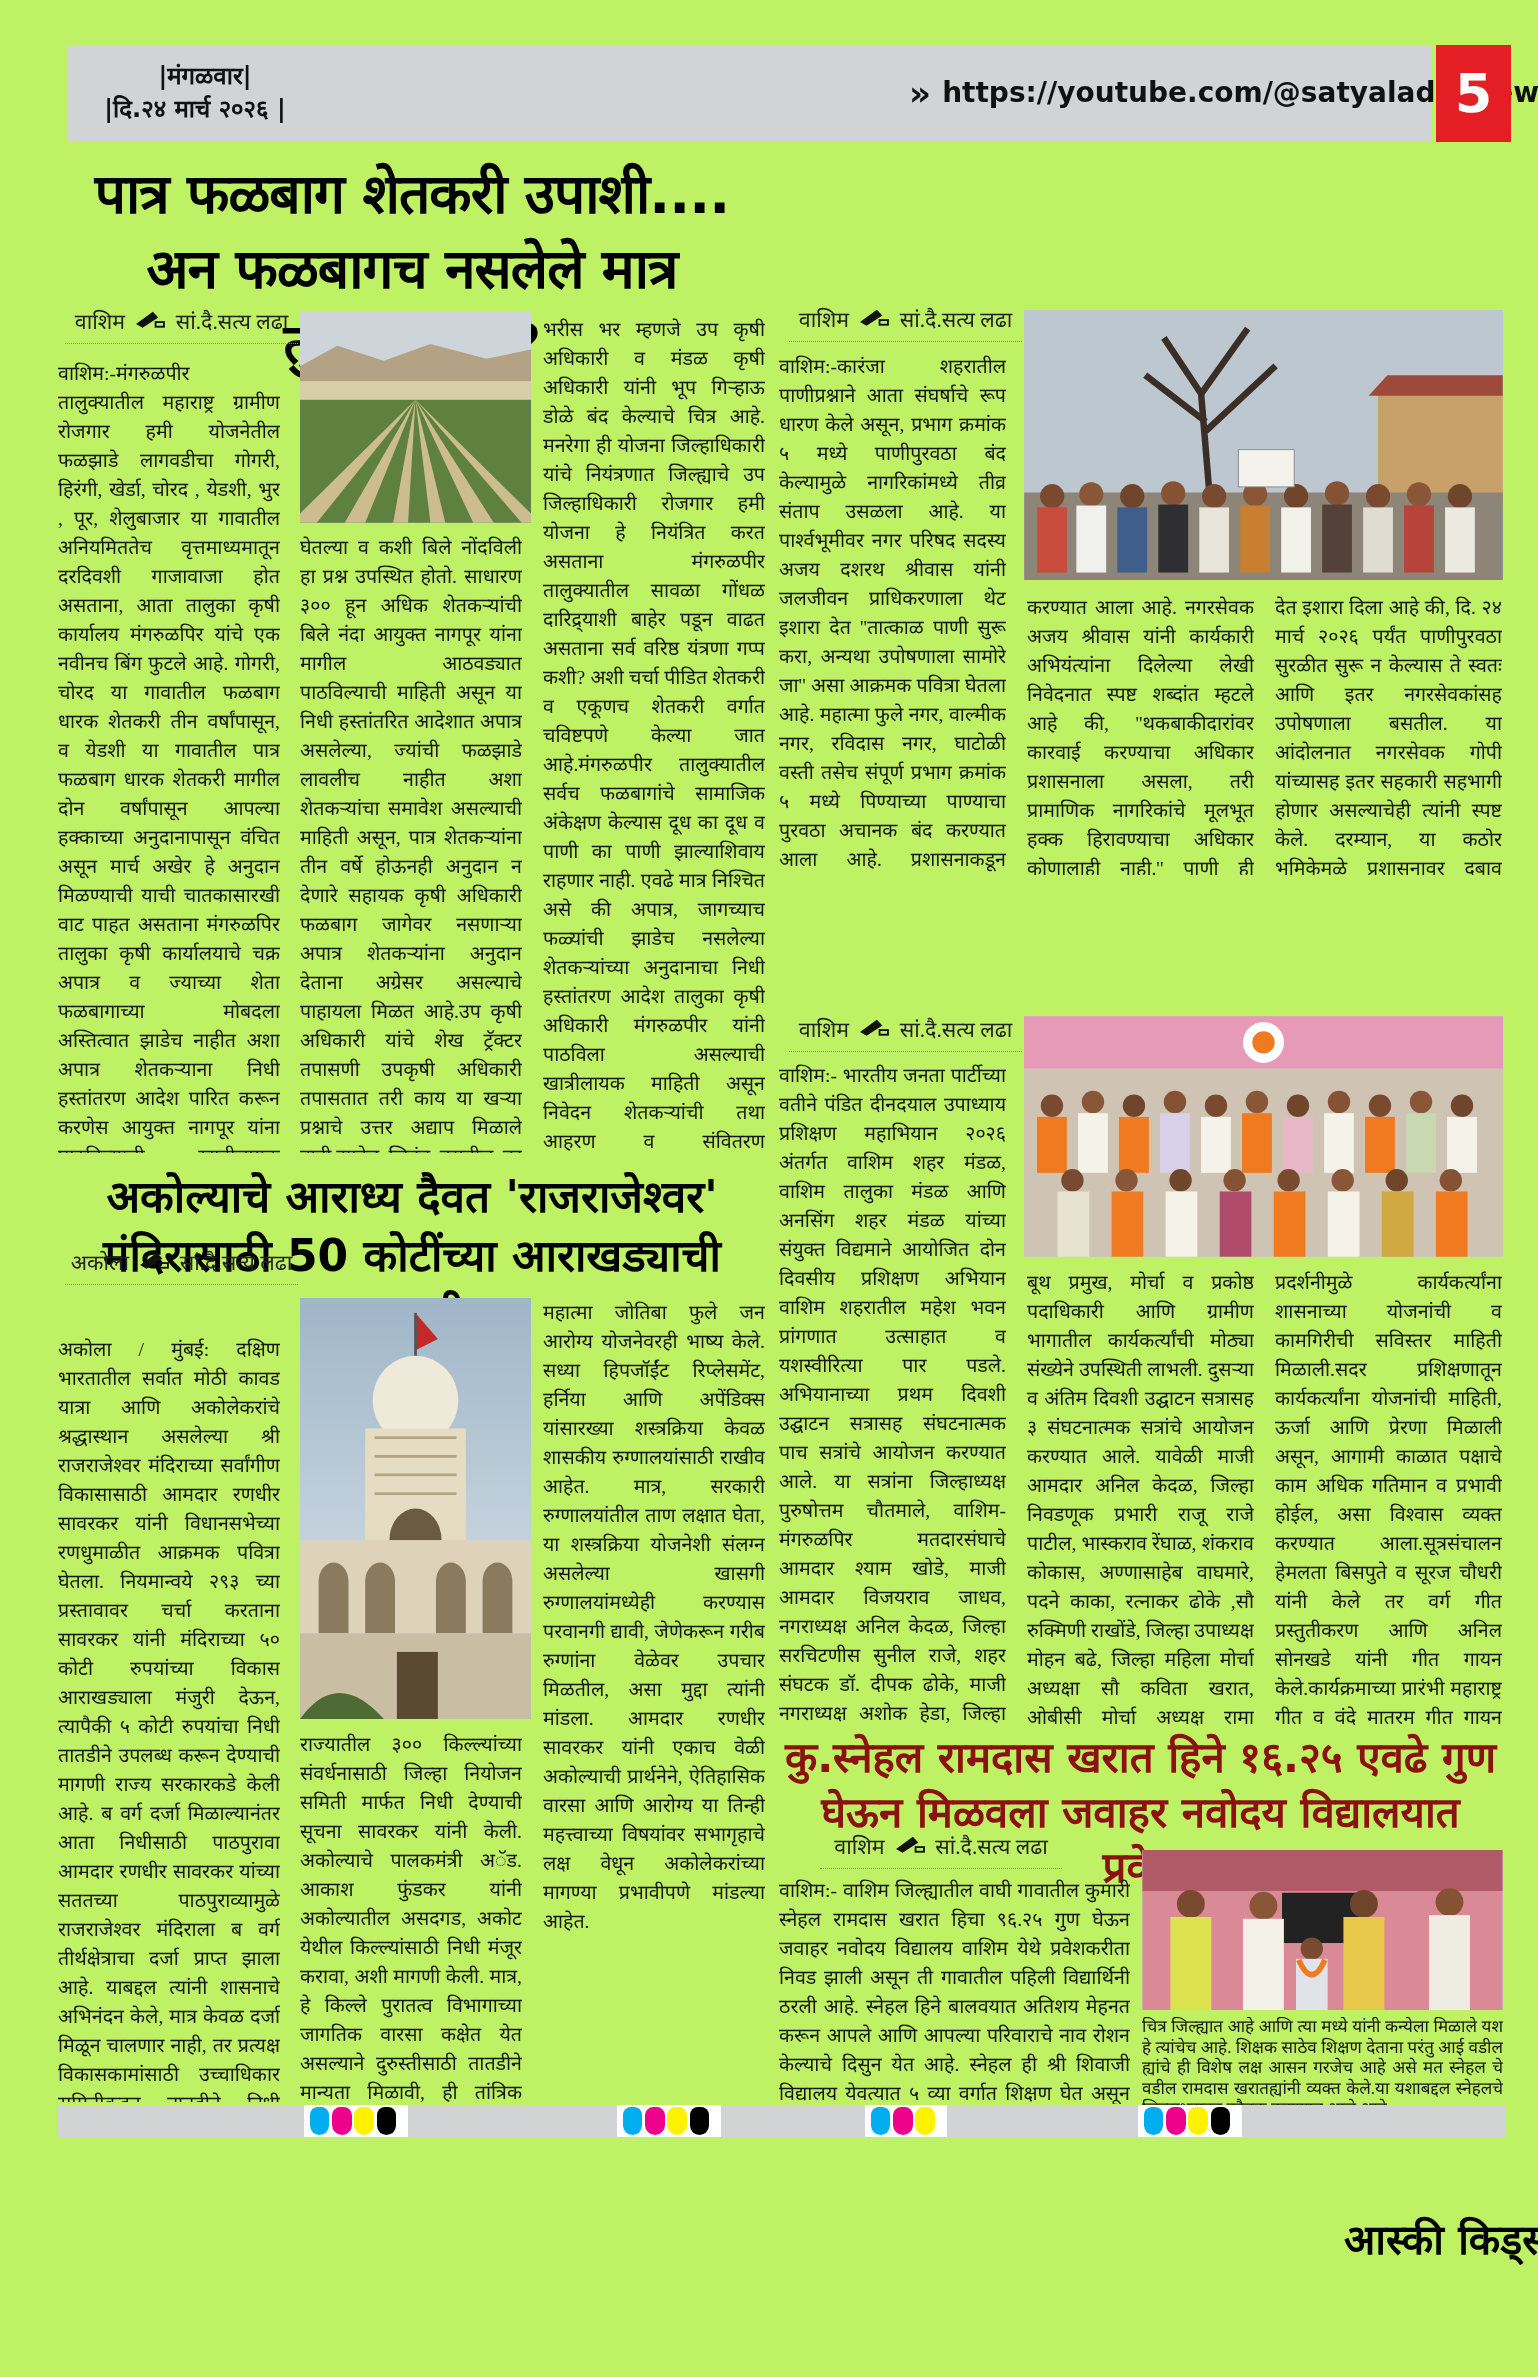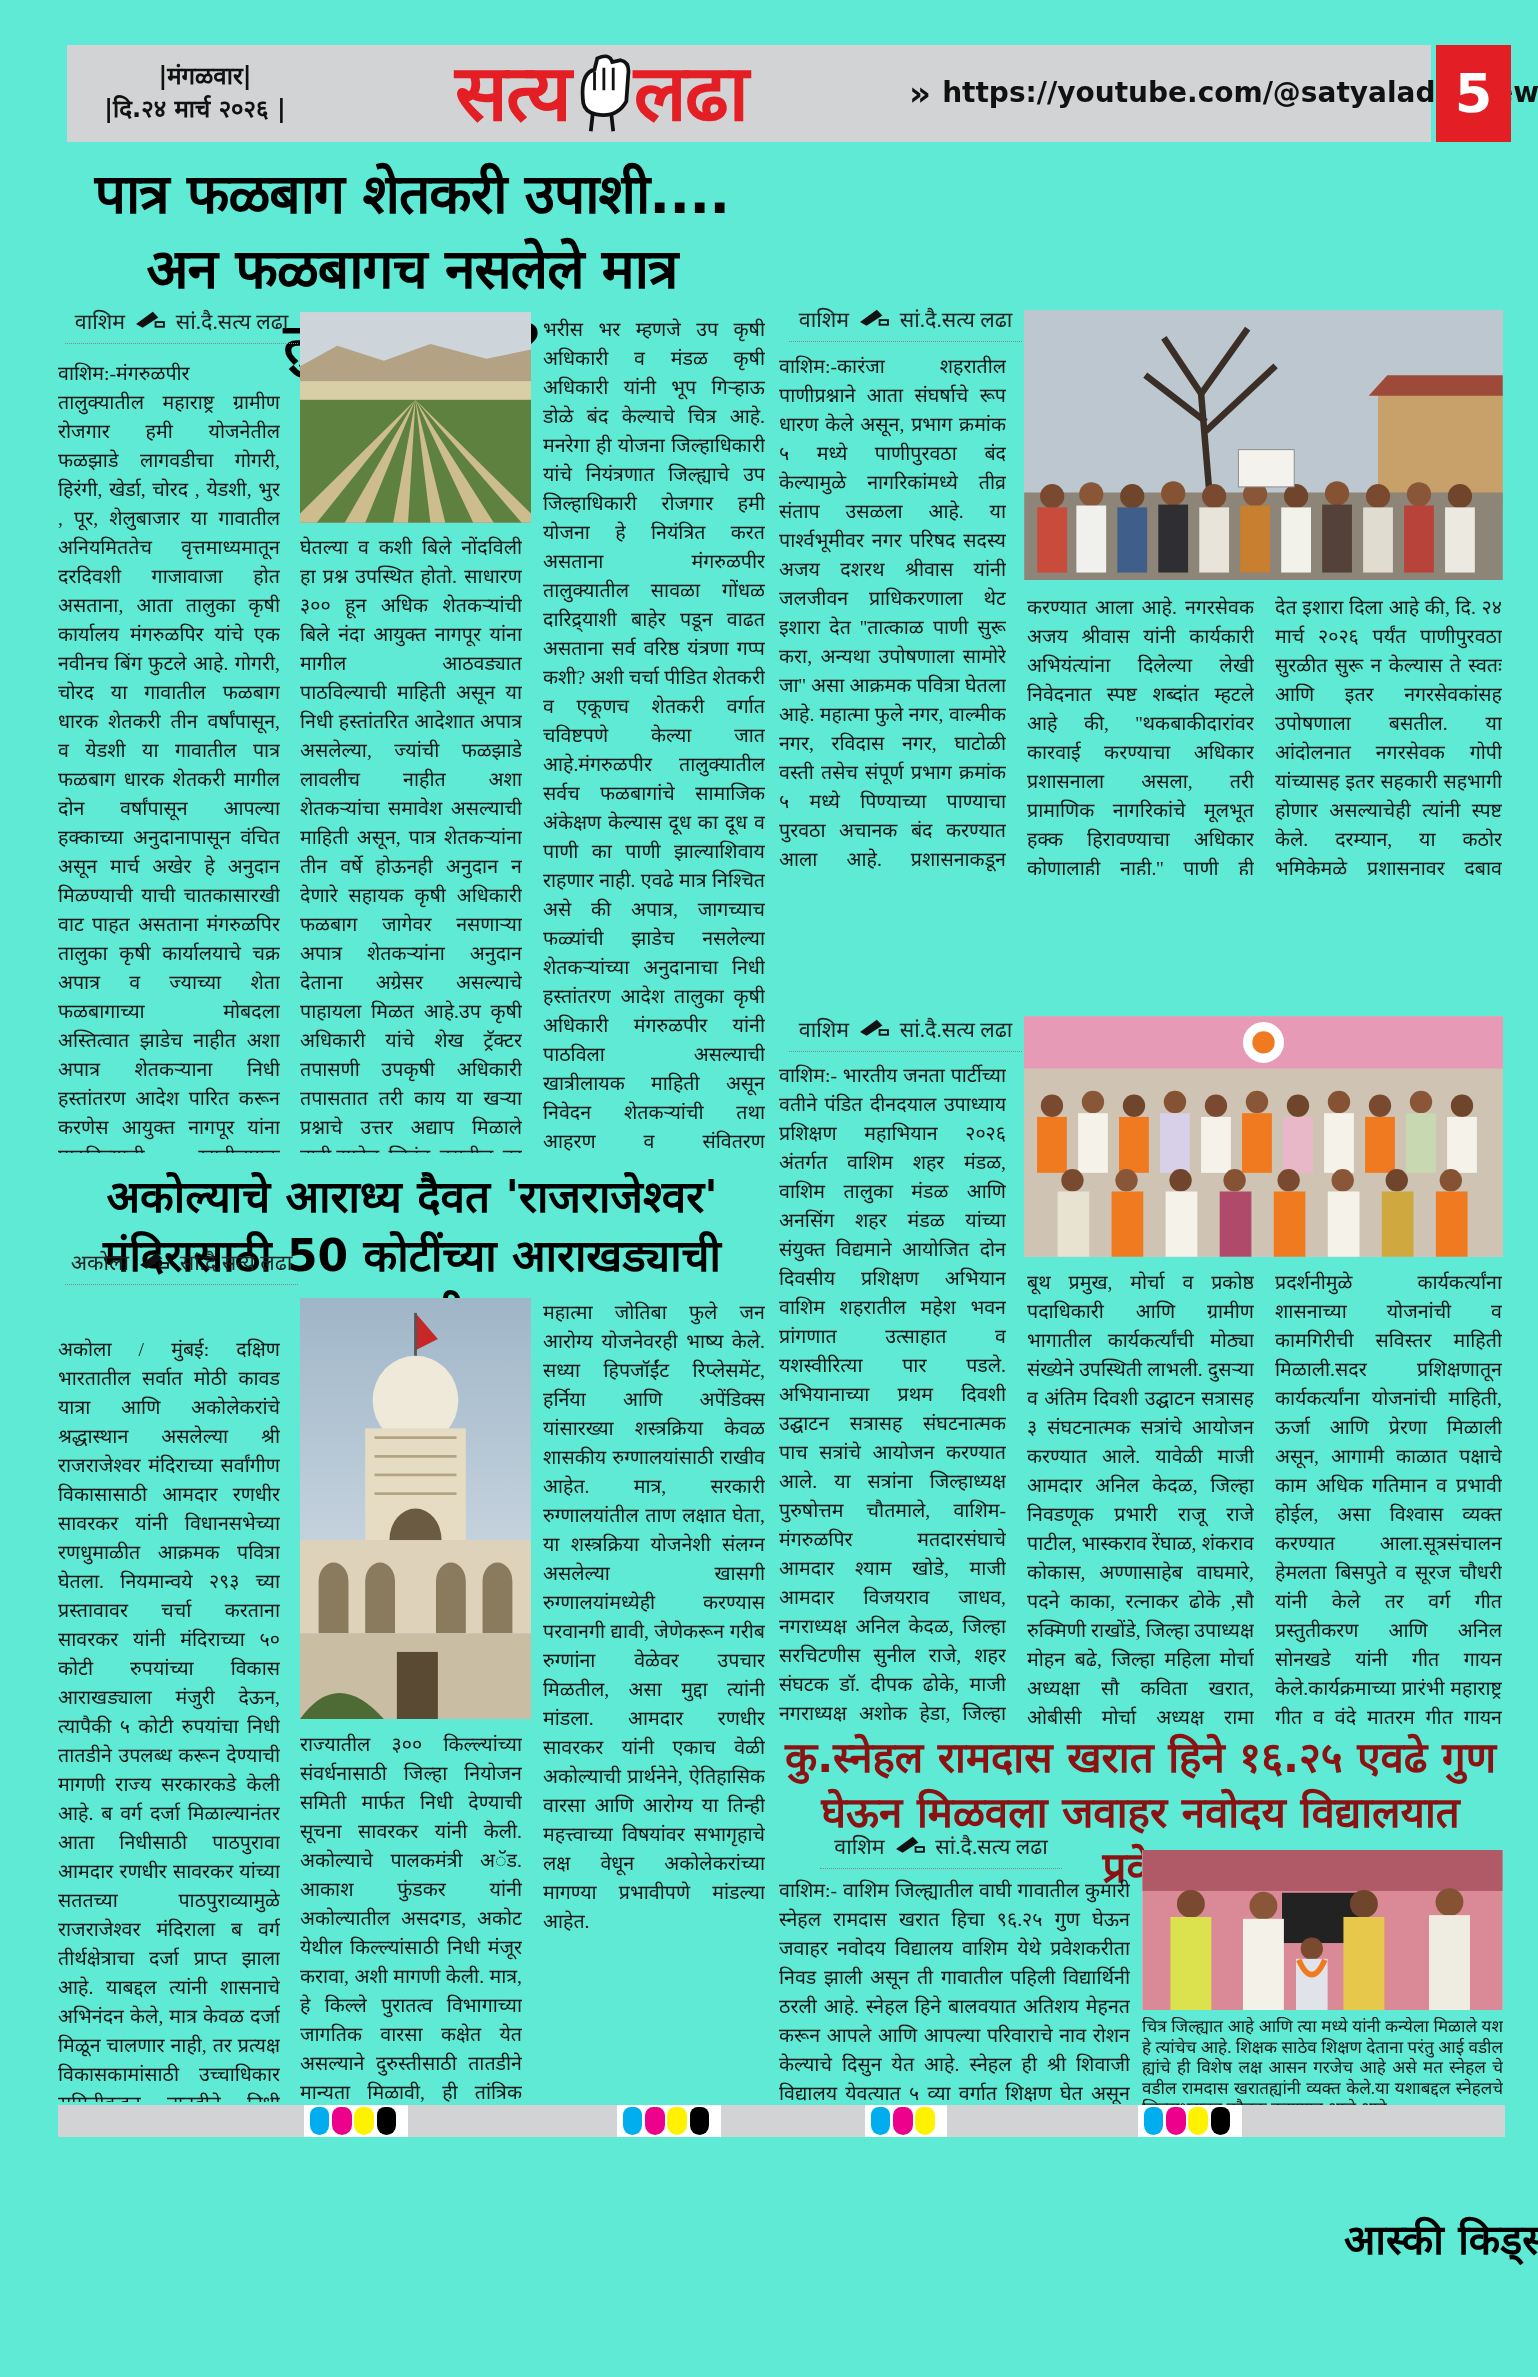--- a/index.html
+++ b/index.html
@@ -1,16 +1,16 @@
 <!DOCTYPE html>
 <html style="font-size:15px"><head>
 <meta charset="utf-8">
 <style>
   html,body{margin:0;padding:0;background:#fff;}
-  #page{position:relative;width:1538px;height:2377px;background:#5eead4;overflow:hidden;
+  #page{position:relative;width:1538px;height:2377px;background:#bef264;overflow:hidden;
         font-family:"Liberation Serif",serif;}
   
   .hdr-bar{position:absolute;left:67px;top:45px;width:1364px;height:97px;background:#d2d3d4;}
   .hdr-day{position:absolute;left:121px;top:62px;width:168px;text-align:center;
            font:bold 24px/28px "DejaVu Sans",sans-serif;color:#111;}
   .hdr-date{position:absolute;left:100px;top:95px;width:190px;text-align:center;
             font:bold 24px/28px "DejaVu Sans",sans-serif;color:#111;}
   .masthead{position:absolute;left:424px;top:43px;width:354px;height:101px;display:flex;
             align-items:center;justify-content:center;gap:1.9px;}
   .masthead .word{font:900 78px/89px "DejaVu Sans",sans-serif;color:#e31e24;letter-spacing:-1.9px;}
@@ -50,31 +50,20 @@
 </style>
 </head>
 <body>
 
 <div id="page">
 
   <div class="hdr-bar"></div>
   <div class="hdr-day">|मंगळवार|</div>
   <div class="hdr-date">|दि.२४ मार्च २०२६ |</div>
 
-  <div class="masthead">
-    <span class="word">सत्य</span>
-    <span style="display:inline-block;">
-      <svg width="60" height="86" viewBox="0 0 64 92">
-        <path d="M12 58 Q8 26 24 22 L27 10 Q40 4 43 14 L52 12 Q62 14 60 28 L58 56 Q48 74 26 70 Q14 68 12 58 Z" fill="#fff" stroke="#111" stroke-width="4"></path>
-        <path d="M24 24 L24 44 M34 20 L34 44 M44 20 L44 44" stroke="#111" stroke-width="3" fill="none"></path>
-        <path d="M22 70 L20 88 M42 70 L44 88" stroke="#111" stroke-width="4"></path>
-      </svg>
-    </span>
-    <span class="word">लढा</span>
-  </div>
 
   <div class="yt">
     <span class="chev">»</span>
     <span>https://youtube.com/@satyaladhanews</span>
   </div>
   <div class="pagebox">
     <span>5</span>
   </div>
 
   <div class="headline hl-a1">पात्र फळबाग शेतकरी उपाशी.... अन फळबागच नसलेले मात्र तुपाशी.....?</div>

